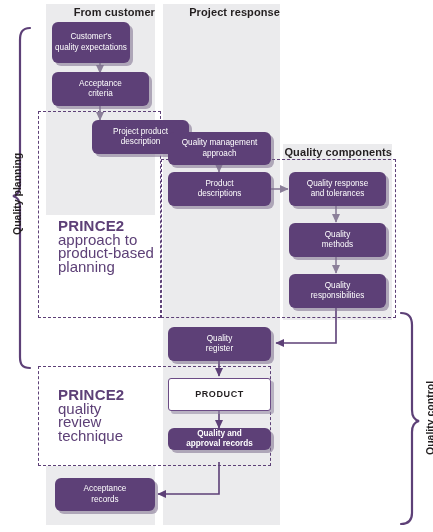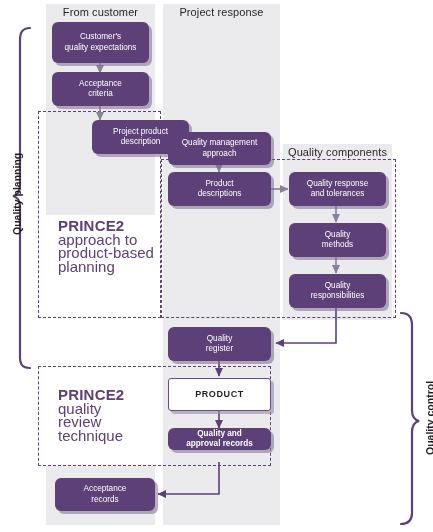--- a/index.html
+++ b/index.html
@@ -17,23 +17,23 @@
     background: #ffffff;
     overflow: hidden;
   }
   .col-bg {
     position: absolute;
     background: #ebebed;
   }
   .col-title {
     position: absolute;
     font-size: 11px;
-    font-weight: normal;
+    font-weight: bold;
     color: #231f20;
-    text-align: center;
+    text-align: right;
     letter-spacing: 0.1px;
   }
   .pbox {
     position: absolute;
     background: #5d4077;
     border-radius: 6px;
     color: #ffffff;
     font-size: 8.2px;
     line-height: 10.5px;
     display: flex;
@@ -144,21 +144,21 @@
 
     <line x1="219" y1="411" x2="219" y2="428" stroke="#5d4077" stroke-width="1.6" marker-end="url(#ah-purple)"></line>
 
     <path d="M219,462 L219,494 L158,494" fill="none" stroke="#5d4077" stroke-width="1.6" marker-end="url(#ah-purple)"></path>
 
     <path d="M30,28 C22,28 20,33 20,40 L20,185 C20,192 17,195 13,196 C17,197 20,200 20,207 L20,357 C20,364 22,368 30,368" fill="none" stroke="#5d4077" stroke-width="2.2" stroke-linecap="round"></path>
 
     <path d="M401,313 C409,313 412,318 412,325 L412,410 C412,417 415,420 419,421 C415,422 412,425 412,432 L412,513 C412,520 409,524 401,524" fill="none" stroke="#5d4077" stroke-width="2.2" stroke-linecap="round"></path>
   </svg>
 
-  <div class="pbox" style="left:52px; top:22px; width:97px; height:41px; white-space:pre-line;">Customer's
+  <div class="pbox" style="left:52px; top:22px; width:78px; height:41px; white-space:pre-line;">Customer's
 quality expectations</div>
   <div class="pbox" style="left:52px; top:72px; width:97px; height:34px; white-space:pre-line;">Acceptance
 criteria</div>
   <div class="pbox" style="left:52px; top:120px; width:97px; height:34px; white-space:pre-line;margin-left:40px;">Project product
 description</div>
 
   <div class="pbox" style="left:168px; top:132px; width:103px; height:33px; white-space:pre-line;">Quality management
 approach</div>
   <div class="pbox" style="left:168px; top:172px; width:103px; height:34px; white-space:pre-line;">Product
 descriptions</div>

